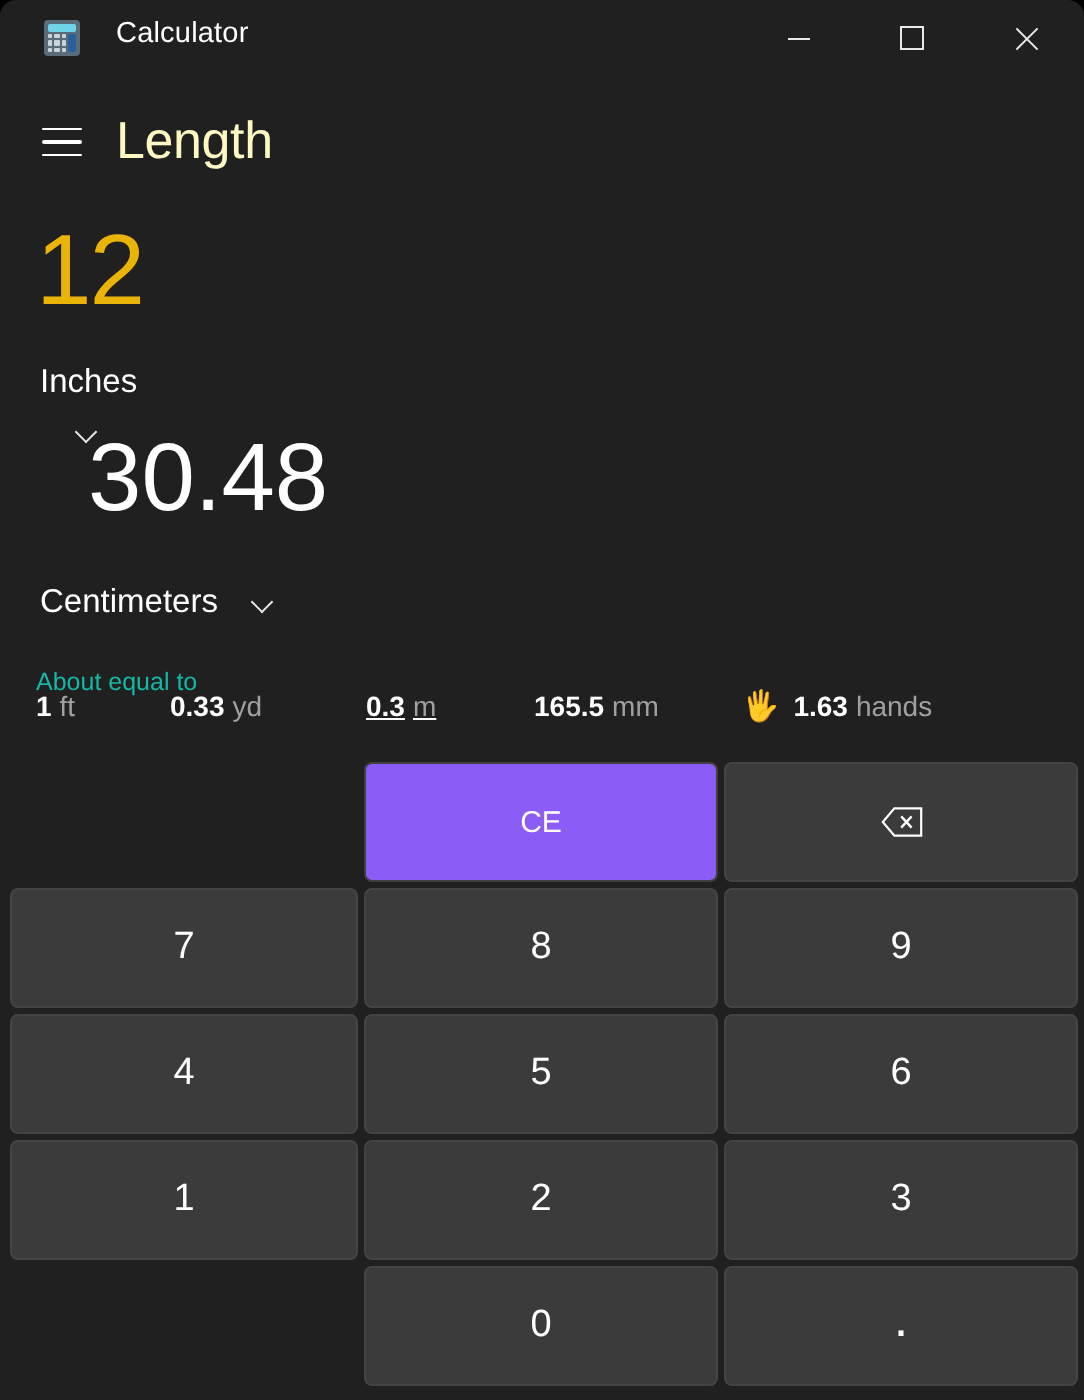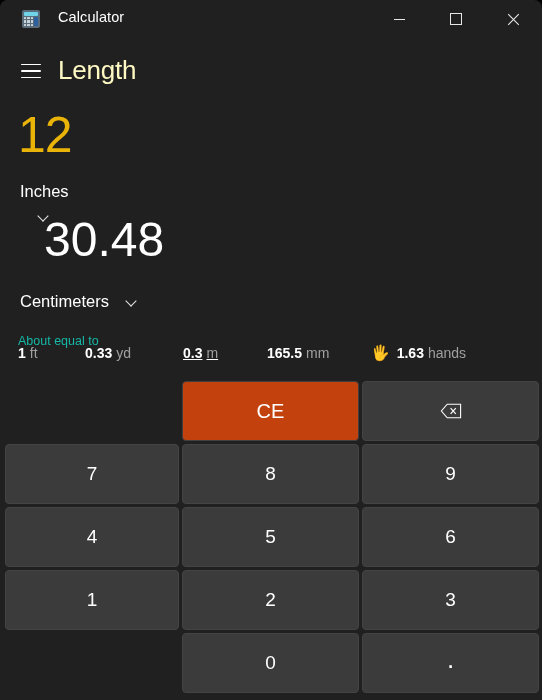--- a/index.html
+++ b/index.html
@@ -274,22 +274,22 @@
     border-radius: 4px;
     display: flex;
     align-items: center;
     justify-content: center;
     font-size: 19px;
     color: #ffffff;
     box-sizing: border-box;
     user-select: none;
   }
   .key.func {
-    font-size: 20px;
-    background: #c2410c;
+    font-size: 15px;
+    background: #8b5cf6;
     border-color: #404040;
   }
   .key.dot { font-size: 26px; line-height: 0; padding-bottom: 9px; }
   .key-empty {
     background: transparent;
     border: none;
   }
   .bksp-icon {
     position: relative;
     width: 22px;

